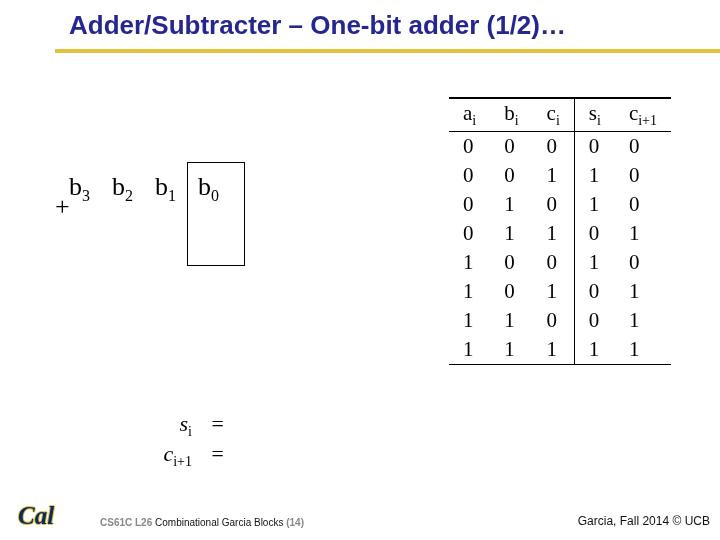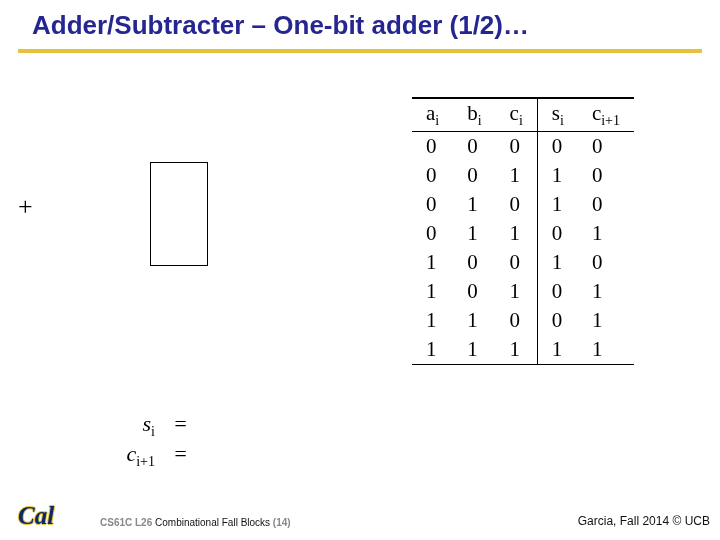--- a/index.html
+++ b/index.html
@@ -1,17 +1,17 @@
 <!DOCTYPE html>
 <html><head>
 <meta charset="utf-8">
 <style>
   * { box-sizing: border-box; margin: 0; padding: 0; }
   html, body { width: 720px; height: 540px; font-family: Arial, Helvetica, sans-serif; background: #fff; }
-  .slide { position: relative; width: 656px; height: 540px; }
+  .slide { position: relative; width: 656px; height: 540px; padding-left: 37px; }
   .title-area { padding: 10px 0 0 32px; }
   .title { font-size: 26px; font-weight: bold; color: #262690; }
   .rule { height: 4px; background: #e4c33a; margin: 8px 0 0 18px; width: 684px; }
   .content { position: relative; width: 720px; }
 
   .addblock { position: absolute; left: 20px; top: 115px; font-family: "Times New Roman", serif; font-size: 26px; width: 310px; }
   .addblock table td { padding: 2px 10px; text-align: center; min-width: 40px; }
   .addblock .sum-row td { border-top: 2px solid #000; }
   .addblock .plus { position: absolute; left: -2px; top: 24px; font-size: 26px; }
   .addblock .box { position: absolute; border: 1.5px solid #000; }
@@ -45,20 +45,26 @@
     <div class="title">Adder/Subtracter – One-bit adder (1/2)…</div>
   </div>
   <div class="rule"></div>
 
   <div class="content">
 
     <div class="addblock">
       <div class="plus">+</div>
       <table>
         <tbody>
+        <tr>
+          <td><span>b</span><sub class="sub">3</sub></td>
+          <td><span>b</span><sub class="sub">2</sub></td>
+          <td><span>b</span><sub class="sub">1</sub></td>
+          <td><span>b</span><sub class="sub">0</sub></td>
+        </tr>
       </tbody>
         </table>
       <div class="box" style="left:130px; top:-6px; width:58px; height:104px;"></div>
     </div>
 
     <div class="truthtable">
       <table>
         <thead>
           <tr>
             <th><span>a</span><sub class="sub">i</sub></th>
@@ -138,18 +144,18 @@
         <div class="lhs"><span>c</span><sub class="sub">i+1</sub></div>
         <div>=</div>
       </div>
     </div>
 
   </div>
 
   <div class="footer">
     <div class="cal">Cal</div>
     <div class="foot-left">
-      <span class="grey">CS61C L26 </span><span>Combinational Fall Blocks</span><span class="grey"> (14)</span>
+      <span class="grey">CS61C L26 </span><span>Combinational Garcia Blocks</span><span class="grey"> (14)</span>
     </div>
     <div class="foot-right">Garcia, Fall 2014 © UCB</div>
   </div>
 
 </div>
 
 </body></html>

